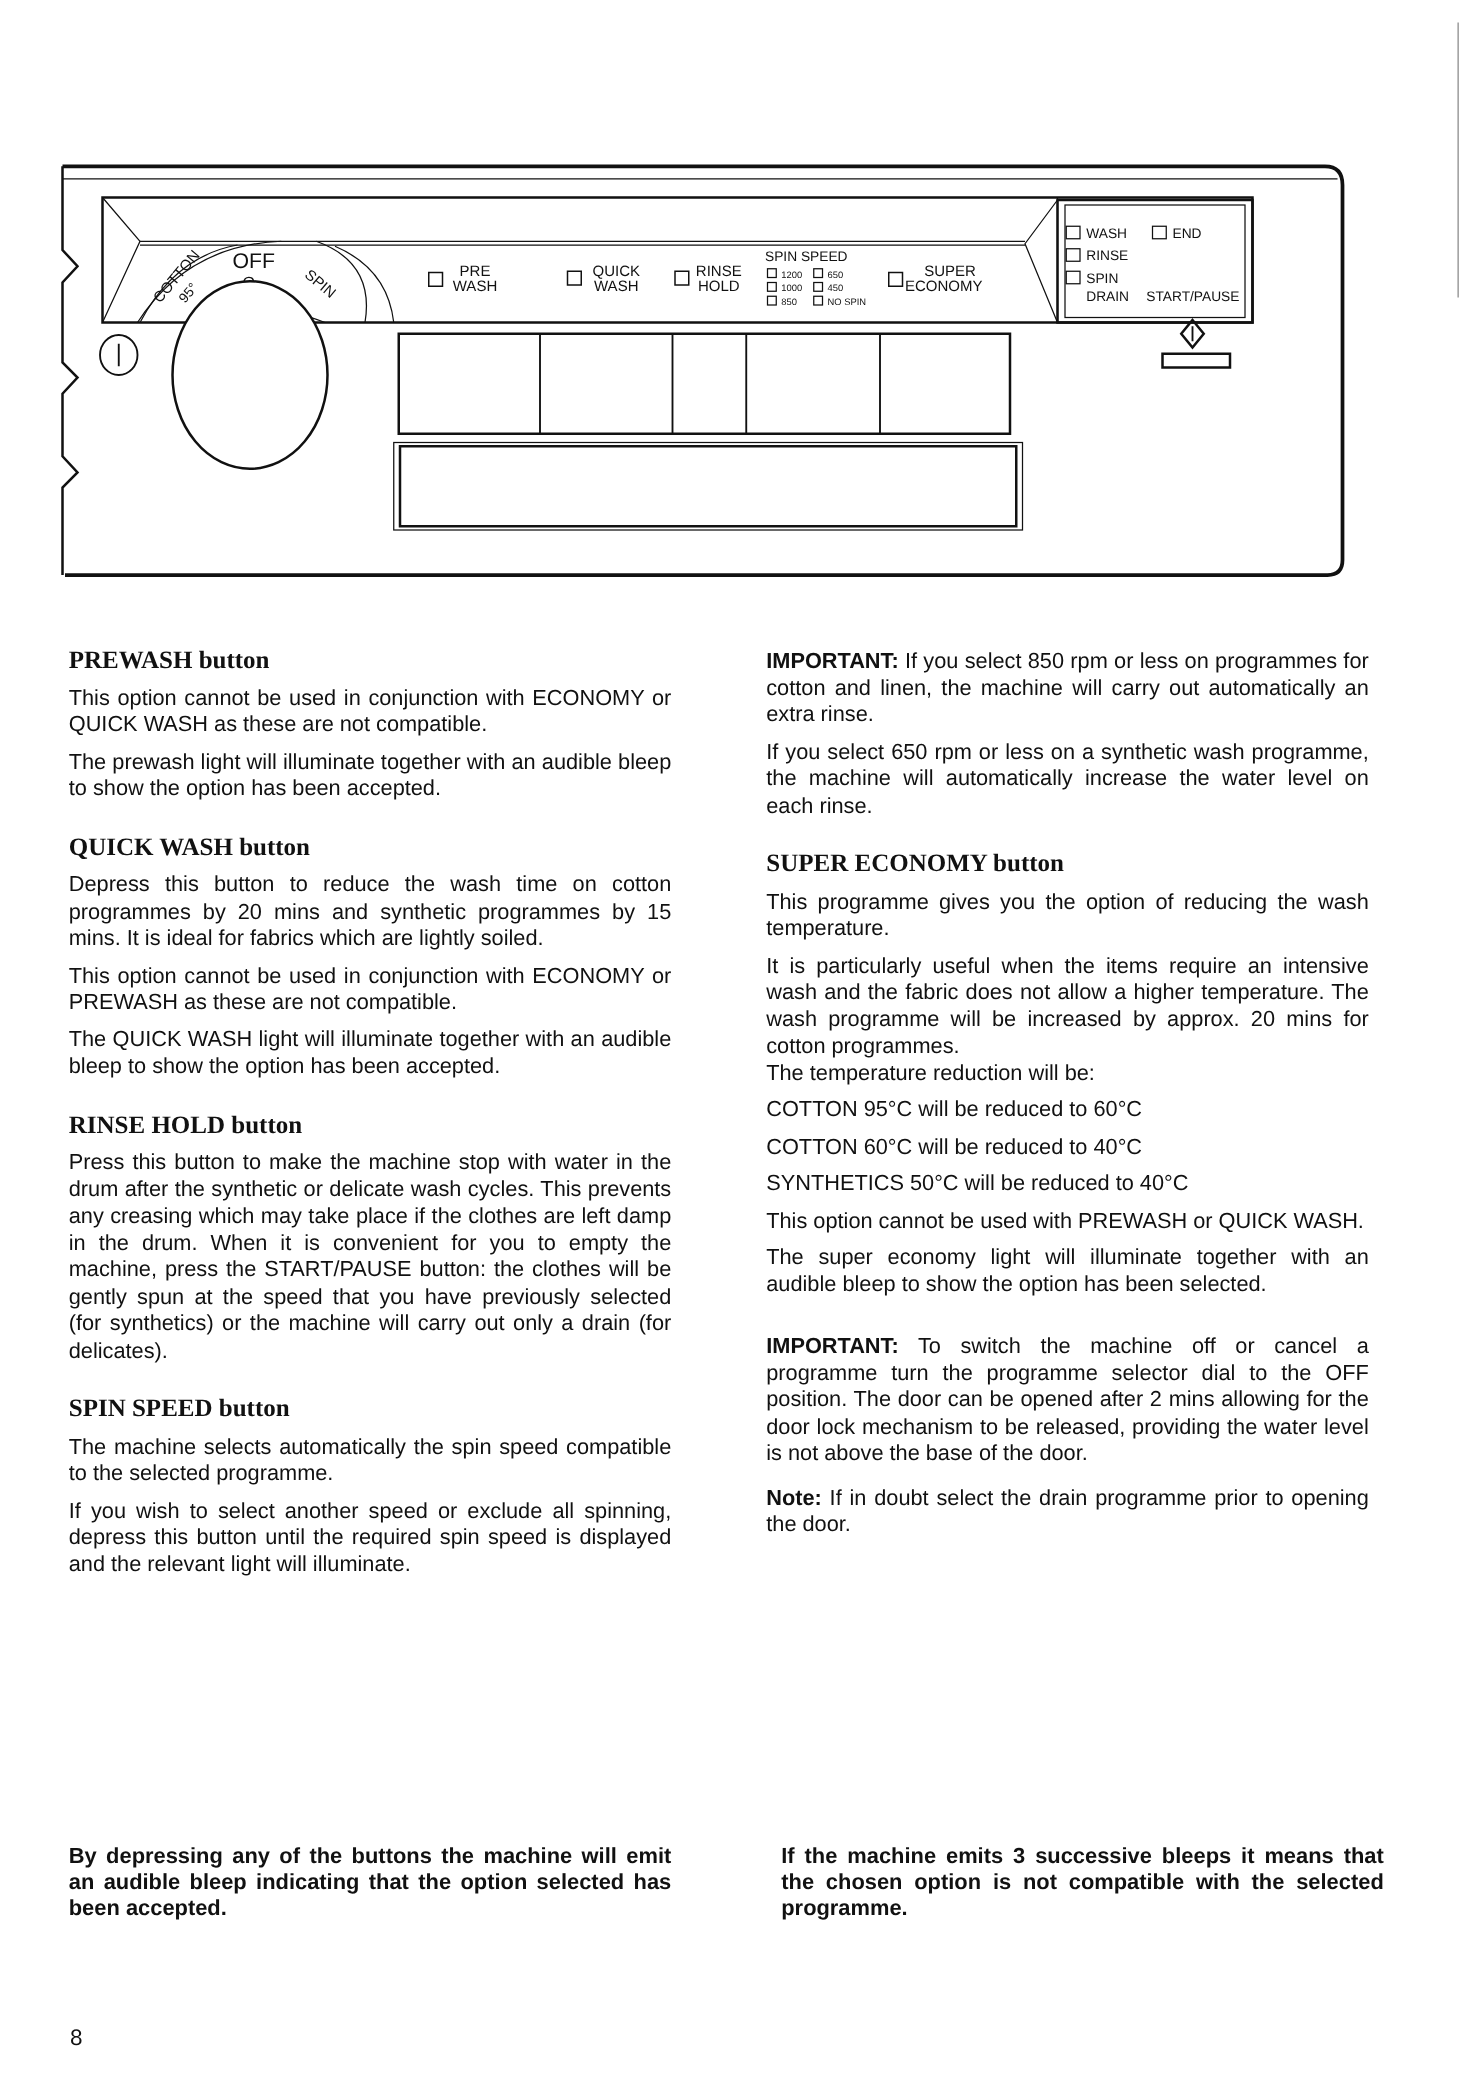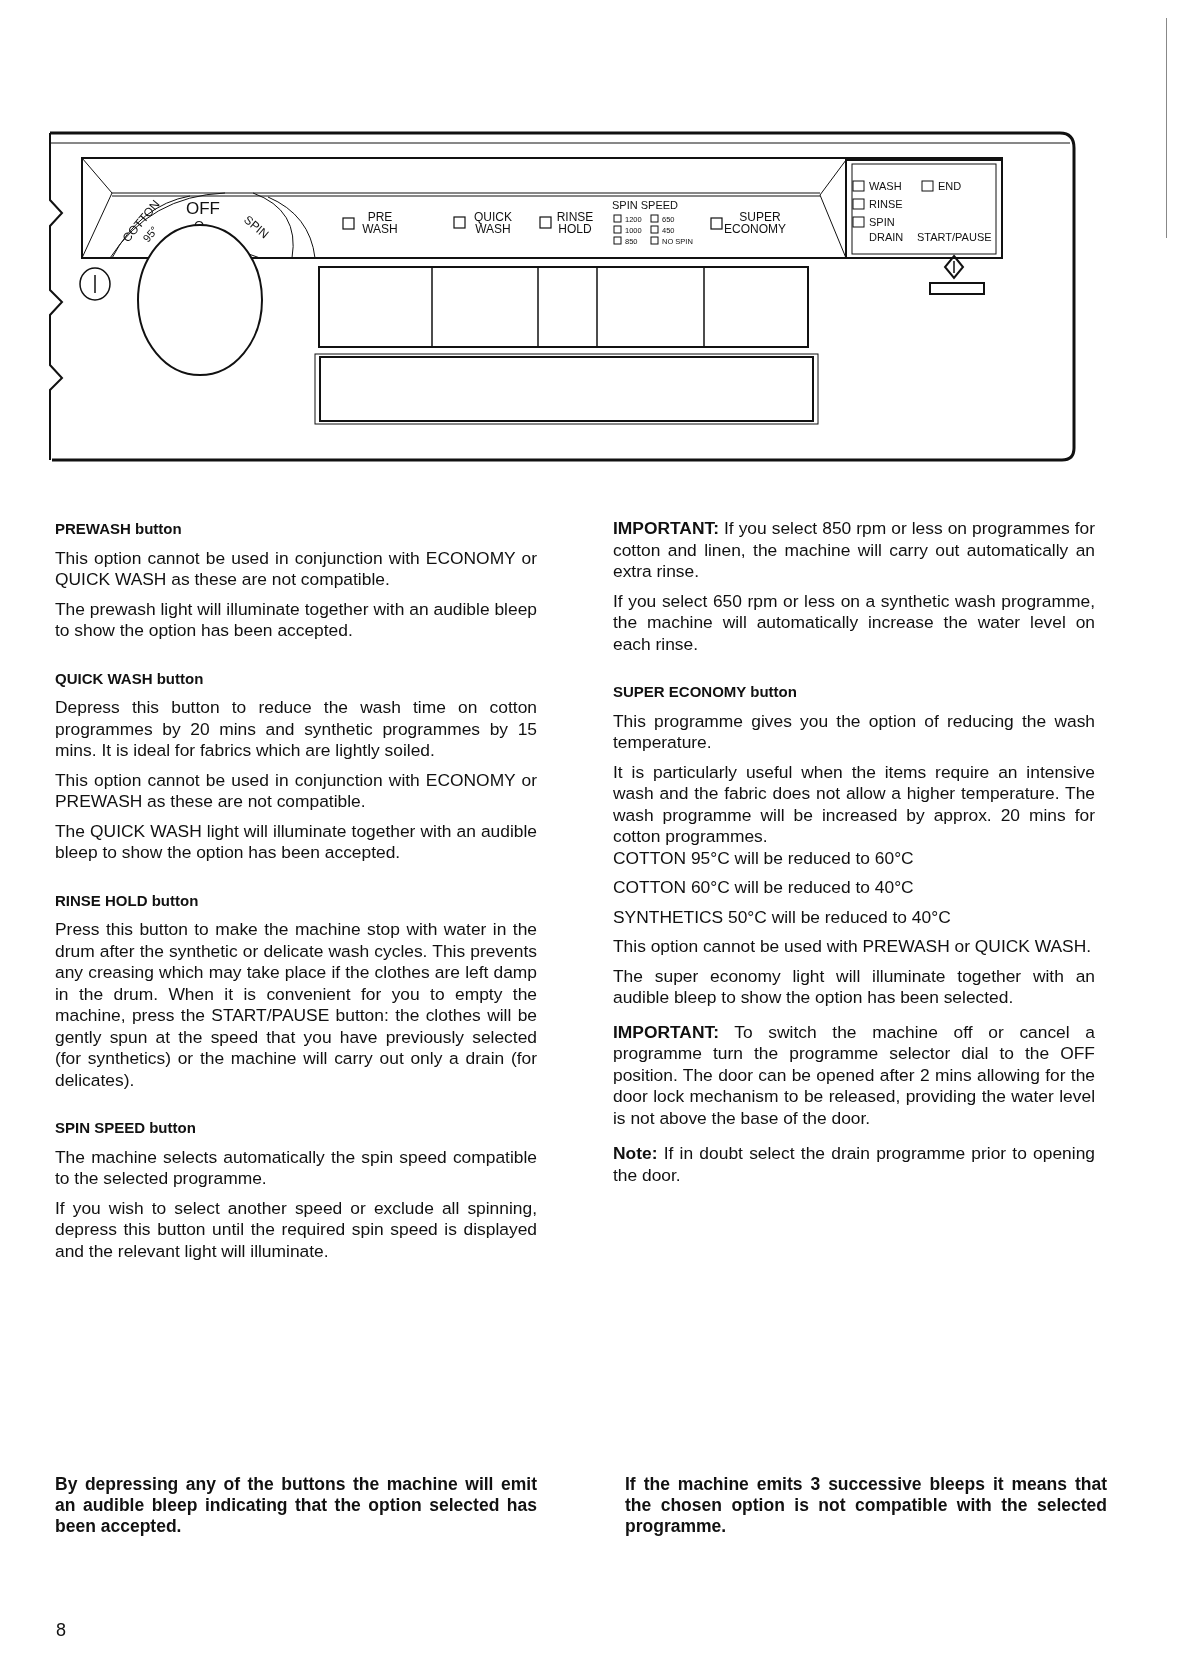--- a/index.html
+++ b/index.html
@@ -8,21 +8,21 @@
     font-family: "Liberation Sans", sans-serif; color: #111111;
   }
   .panel-svg { position: absolute; left: 0; top: 0; width: 1179px; height: 480px; }
   .panel-svg text { font-family: "Liberation Sans", sans-serif; fill: #111; }
   .margin-rule { position: absolute; left: 1166px; top: 18px; width: 1px; height: 220px; background: #888; }
 
   .col { position: absolute; top: 518px; font-size: 17.4px; line-height: 21.5px; }
   .col-left { left: 55px; width: 482px; }
   .col-right { left: 613px; width: 482px; }
   .section { margin: 0 0 26px 0; }
-  .heading { font-weight: bold; font-size: 15px; margin: 0 0 8px 0; }
+  .heading { font-weight: bold; font-size: 20px; margin: 0 0 8px 0; font-family: Liberation Serif, serif; }
   .para { margin: 0 0 8px 0; text-align: justify; }
   .para.tight { margin: 0; }
   .para.line { margin: 0 0 8px 0; }
   .para b { font-weight: bold; }
 
   .footnote {
     position: absolute; top: 1474px; width: 482px;
     font-weight: bold; font-size: 17.5px; line-height: 21px; text-align: justify;
   }
   .footnote.left { left: 55px; }
@@ -168,25 +168,26 @@
 <div class="col col-right">
   <div class="section">
     <div class="para"><b>IMPORTANT:</b><span> If you select 850 rpm or less on programmes for cotton and linen, the machine will carry out automatically an extra rinse.</span></div>
     <div class="para">If you select 650 rpm or less on a synthetic wash programme, the machine will automatically increase the water level on each rinse.</div>
   </div>
 
   <div class="section">
     <div class="heading">SUPER ECONOMY button</div>
     <div class="para">This programme gives you the option of reducing the wash temperature.</div>
     <div class="para tight">It is particularly useful when the items require an intensive wash and the fabric does not allow a higher temperature. The wash programme will be increased by approx. 20 mins for cotton programmes.</div>
+    <div class="para line">The temperature reduction will be:</div>
     <div class="para line">COTTON 95°C will be reduced to 60°C</div>
     <div class="para line">COTTON 60°C will be reduced to 40°C</div>
     <div class="para line">SYNTHETICS 50°C will be reduced to 40°C</div>
     <div class="para">This option cannot be used with PREWASH or QUICK WASH.</div>
     <div class="para">The super economy light will illuminate together with an audible bleep to show the option has been selected.</div>
-    <div class="para" style="margin-top:13px"><b>IMPORTANT:</b><span> To switch the machine off or cancel a programme turn the programme selector dial to the OFF position. The door can be opened after 2 mins allowing for the door lock mechanism to be released, providing the water level is not above the base of the door.</span></div>
+    <div class="para" style="margin-top:28px"><b>IMPORTANT:</b><span> To switch the machine off or cancel a programme turn the programme selector dial to the OFF position. The door can be opened after 2 mins allowing for the door lock mechanism to be released, providing the water level is not above the base of the door.</span></div>
     <div class="para" style="margin-top:14px"><b>Note:</b><span> If in doubt select the drain programme prior to opening the door.</span></div>
   </div>
 </div>
 
 <div class="footnote left">By depressing any of the buttons the machine will emit an audible bleep indicating that the option selected has been accepted.</div>
 <div class="footnote right">If the machine emits 3 successive bleeps it means that the chosen option is not compatible with the selected programme.</div>
 <div class="page-number">8</div>
 
 </body></html>

